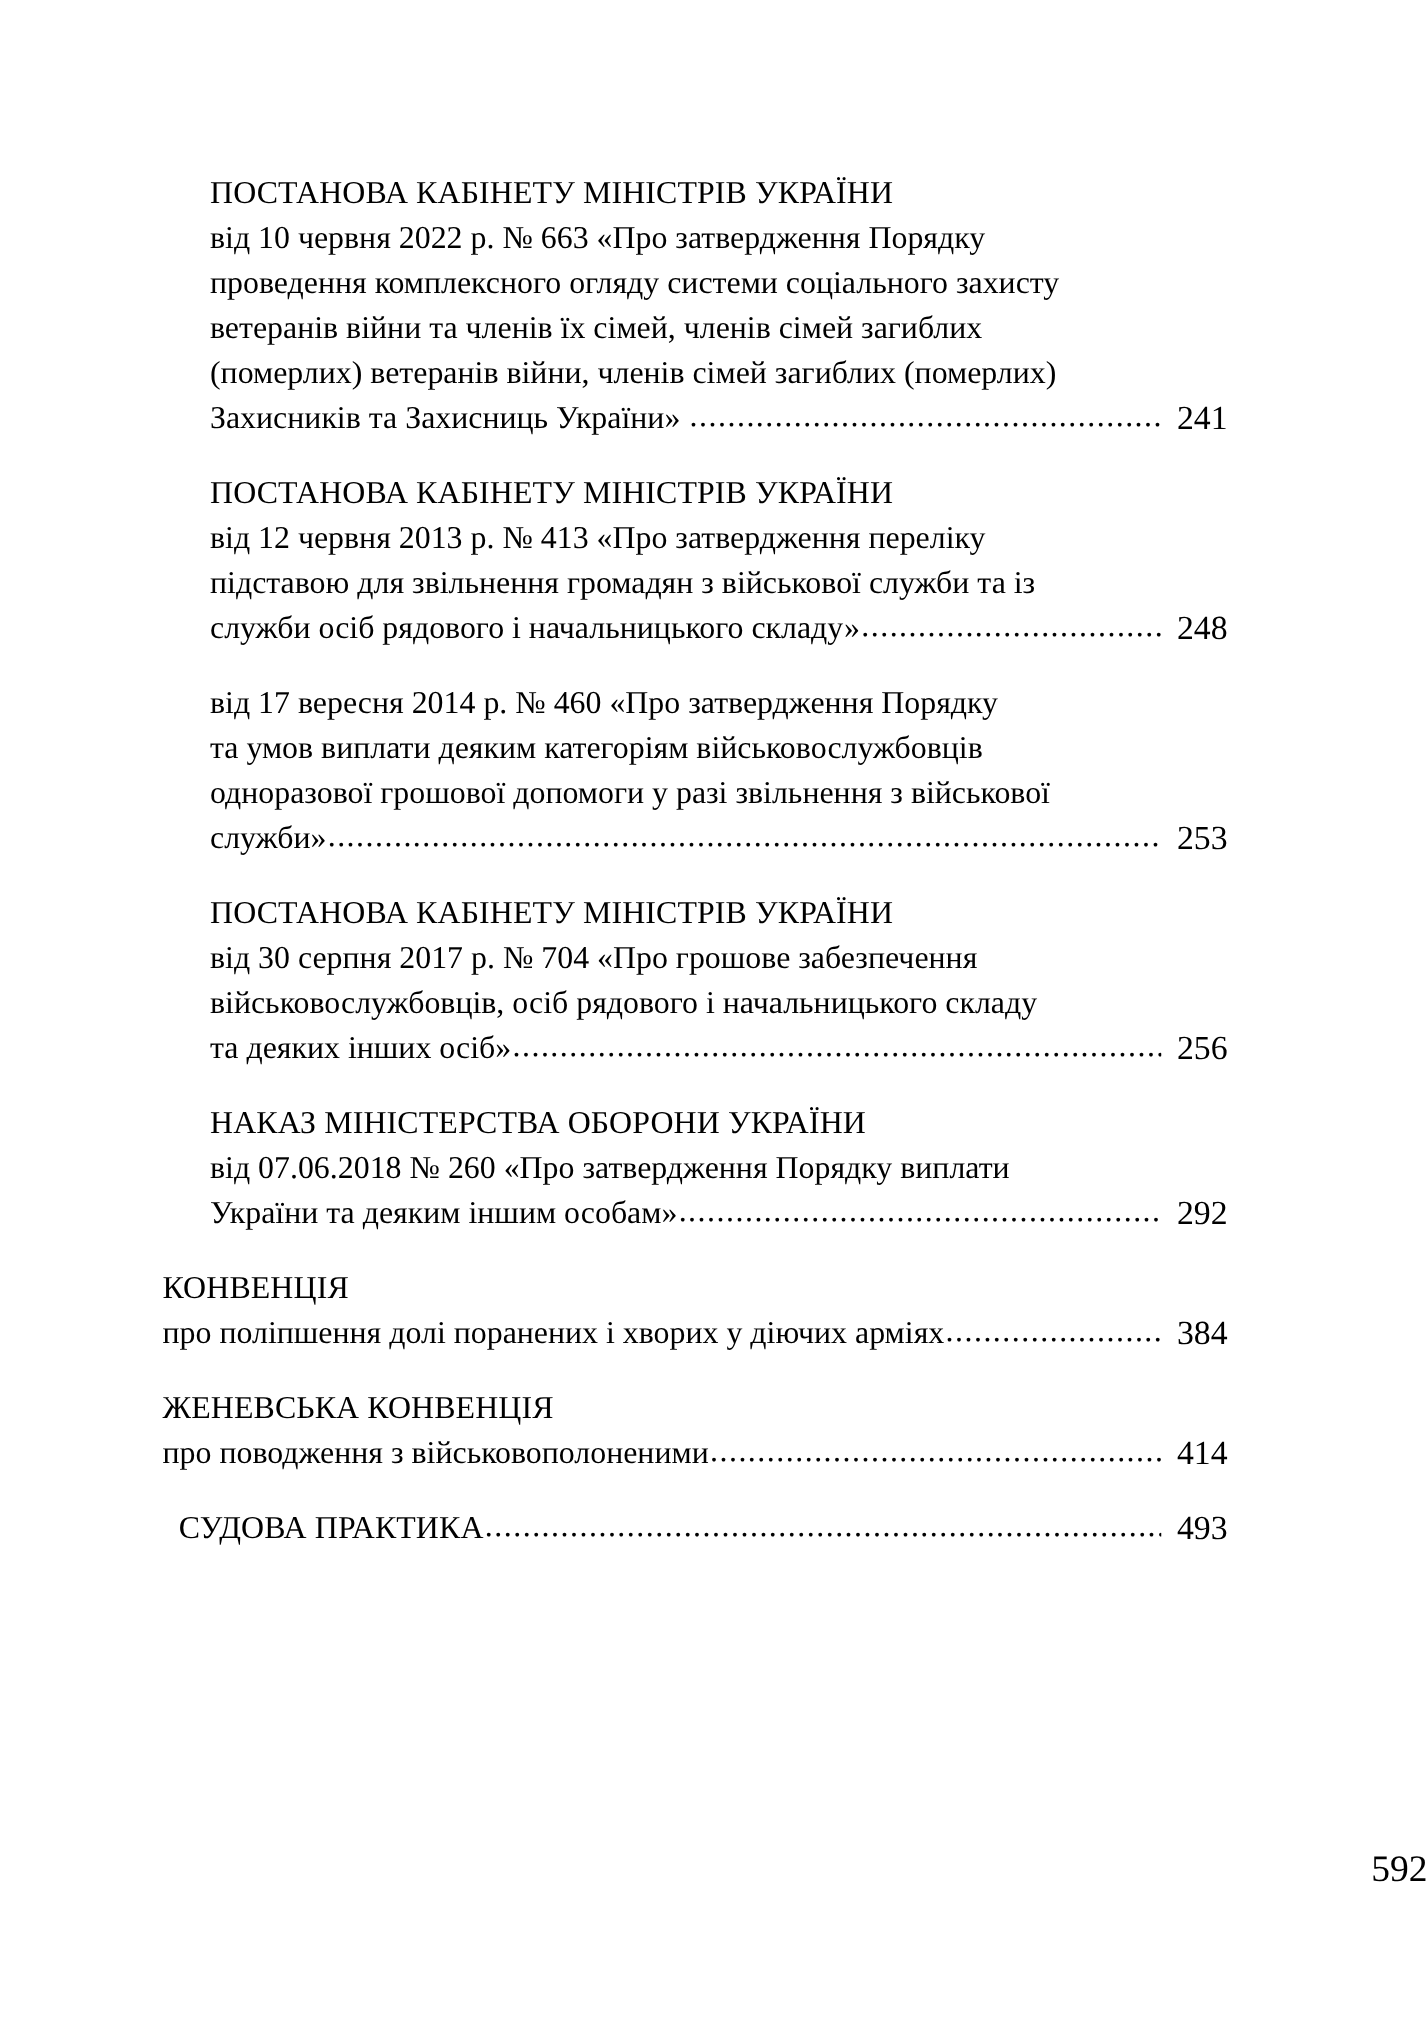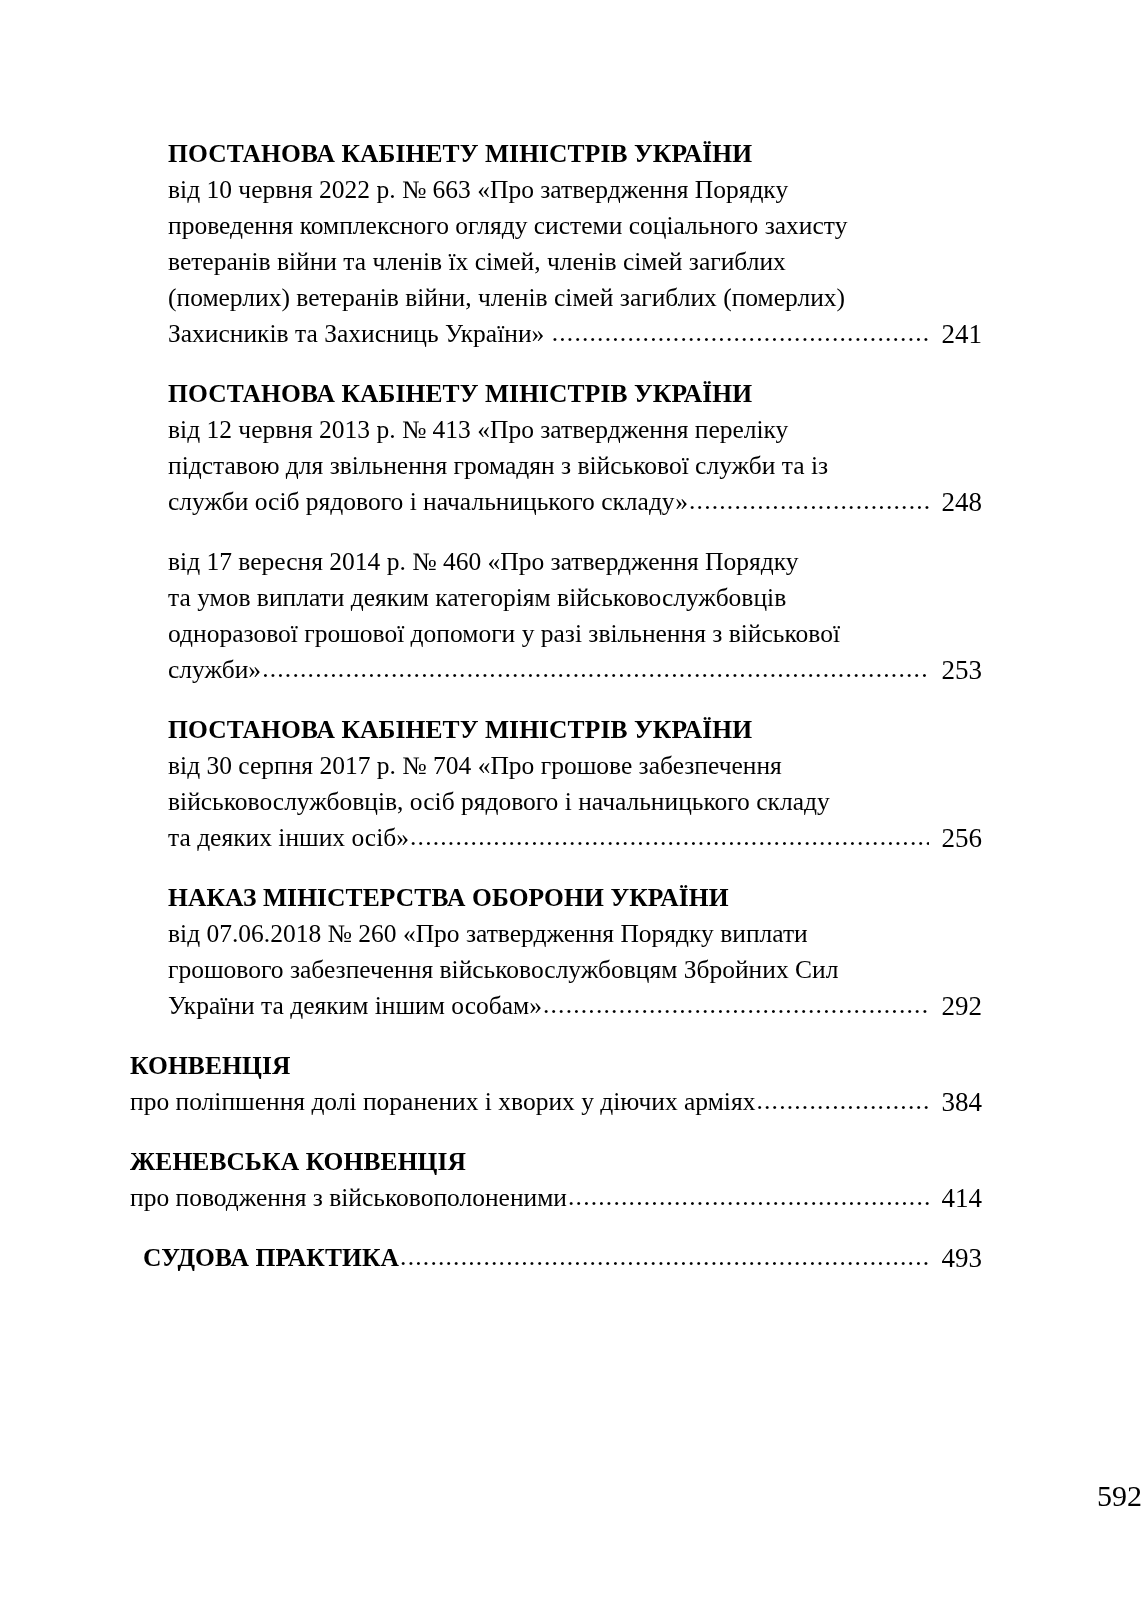--- a/index.html
+++ b/index.html
@@ -33,21 +33,20 @@
     margin: 0 0 24px 0;
   }
   .entry.indented {
     padding-left: 38px;
   }
   .entry-heading {
     font-size: 25.5px;
     line-height: 36px;
     letter-spacing: 0.1px;
     white-space: nowrap;
-    font-weight: bold;
   }
   .entry-body {
     font-size: 25.5px;
     line-height: 36px;
     text-align: justify;
     text-justify: inter-word;
   }
   
   .tail-line {
     display: flex;
@@ -149,21 +148,20 @@
             <span class="tail-text">та деяких інших осіб»</span>
             <span class="leader">........................................................................</span>
             <span class="pagenum">256</span>
           </div>
         </div>
       </div>
       <div class="entry indented">
         <div class="entry-heading">НАКАЗ МІНІСТЕРСТВА ОБОРОНИ УКРАЇНИ</div>
         <div class="entry-body wrap-lines">
           <span class="ln">від 07.06.2018 № 260 «Про затвердження Порядку виплати</span>
-          <span class="ln">грошового забезпечення військовослужбовцям Збройних Сил</span>
           <div class="tail-line">
             <span class="tail-text">України та деяким іншим особам»</span>
             <span class="leader">......................................................</span>
             <span class="pagenum">292</span>
           </div>
         </div>
       </div>
       <div class="entry">
         <div class="entry-heading">КОНВЕНЦІЯ</div>
         <div class="entry-body wrap-lines">

